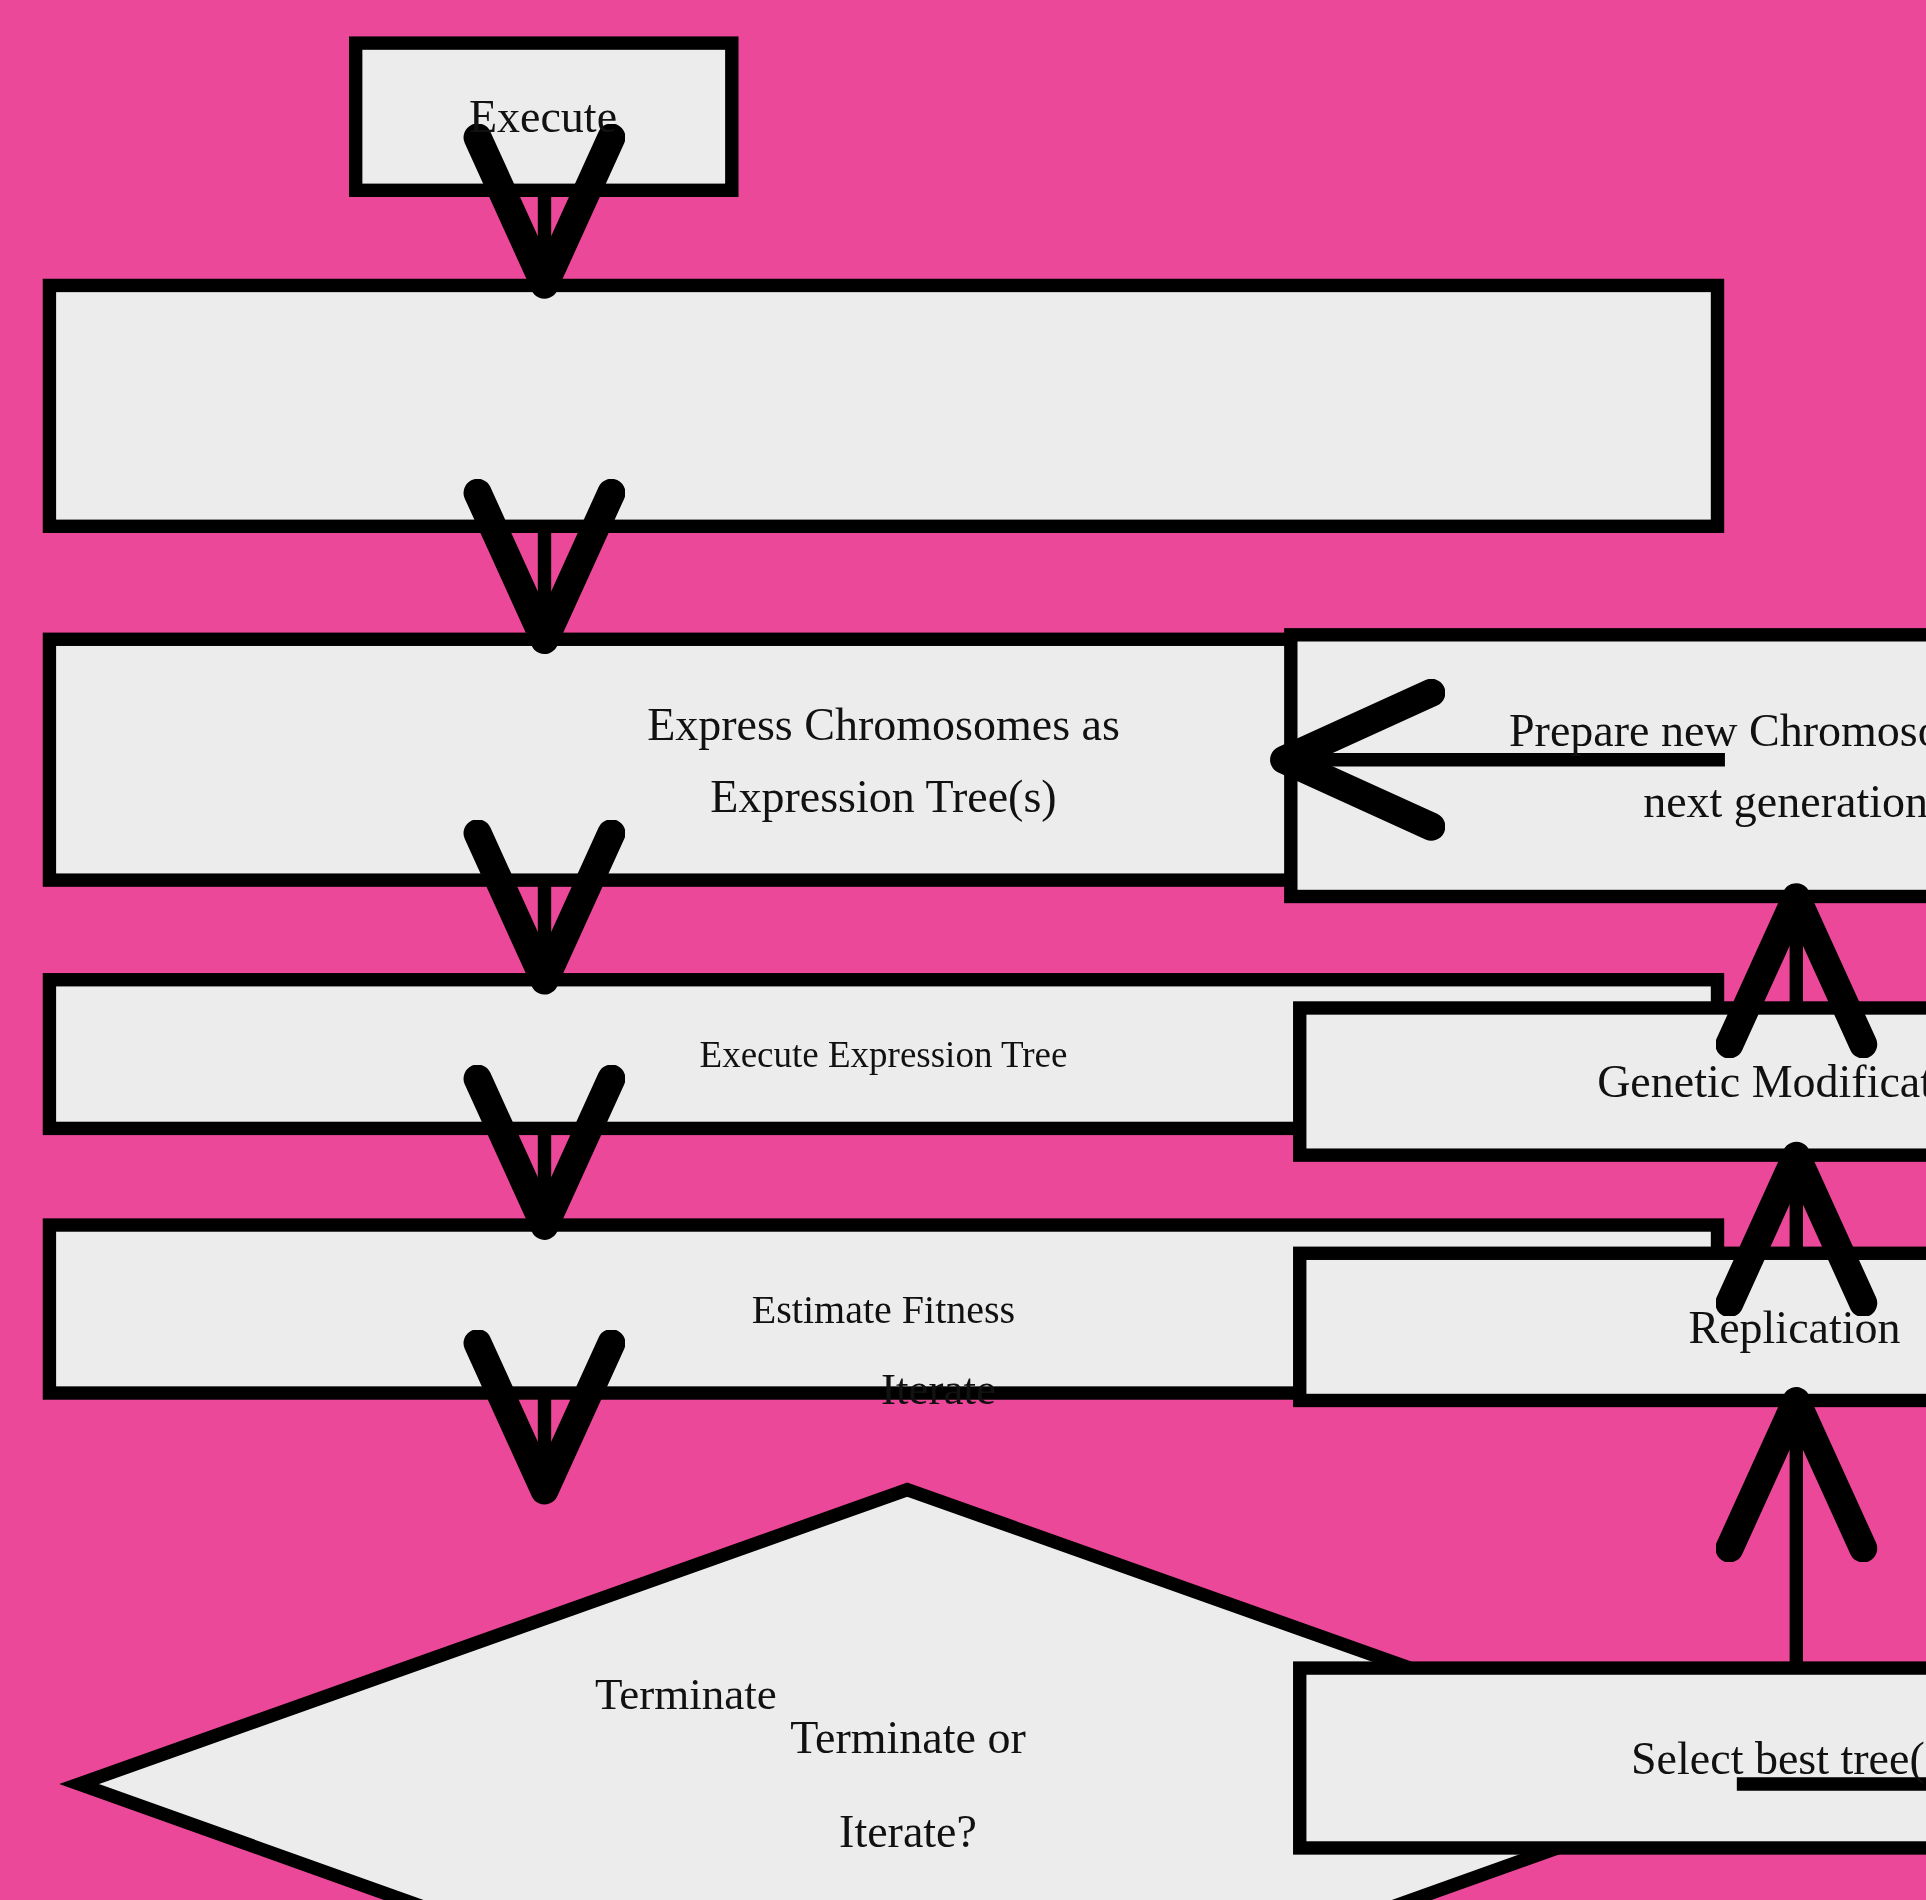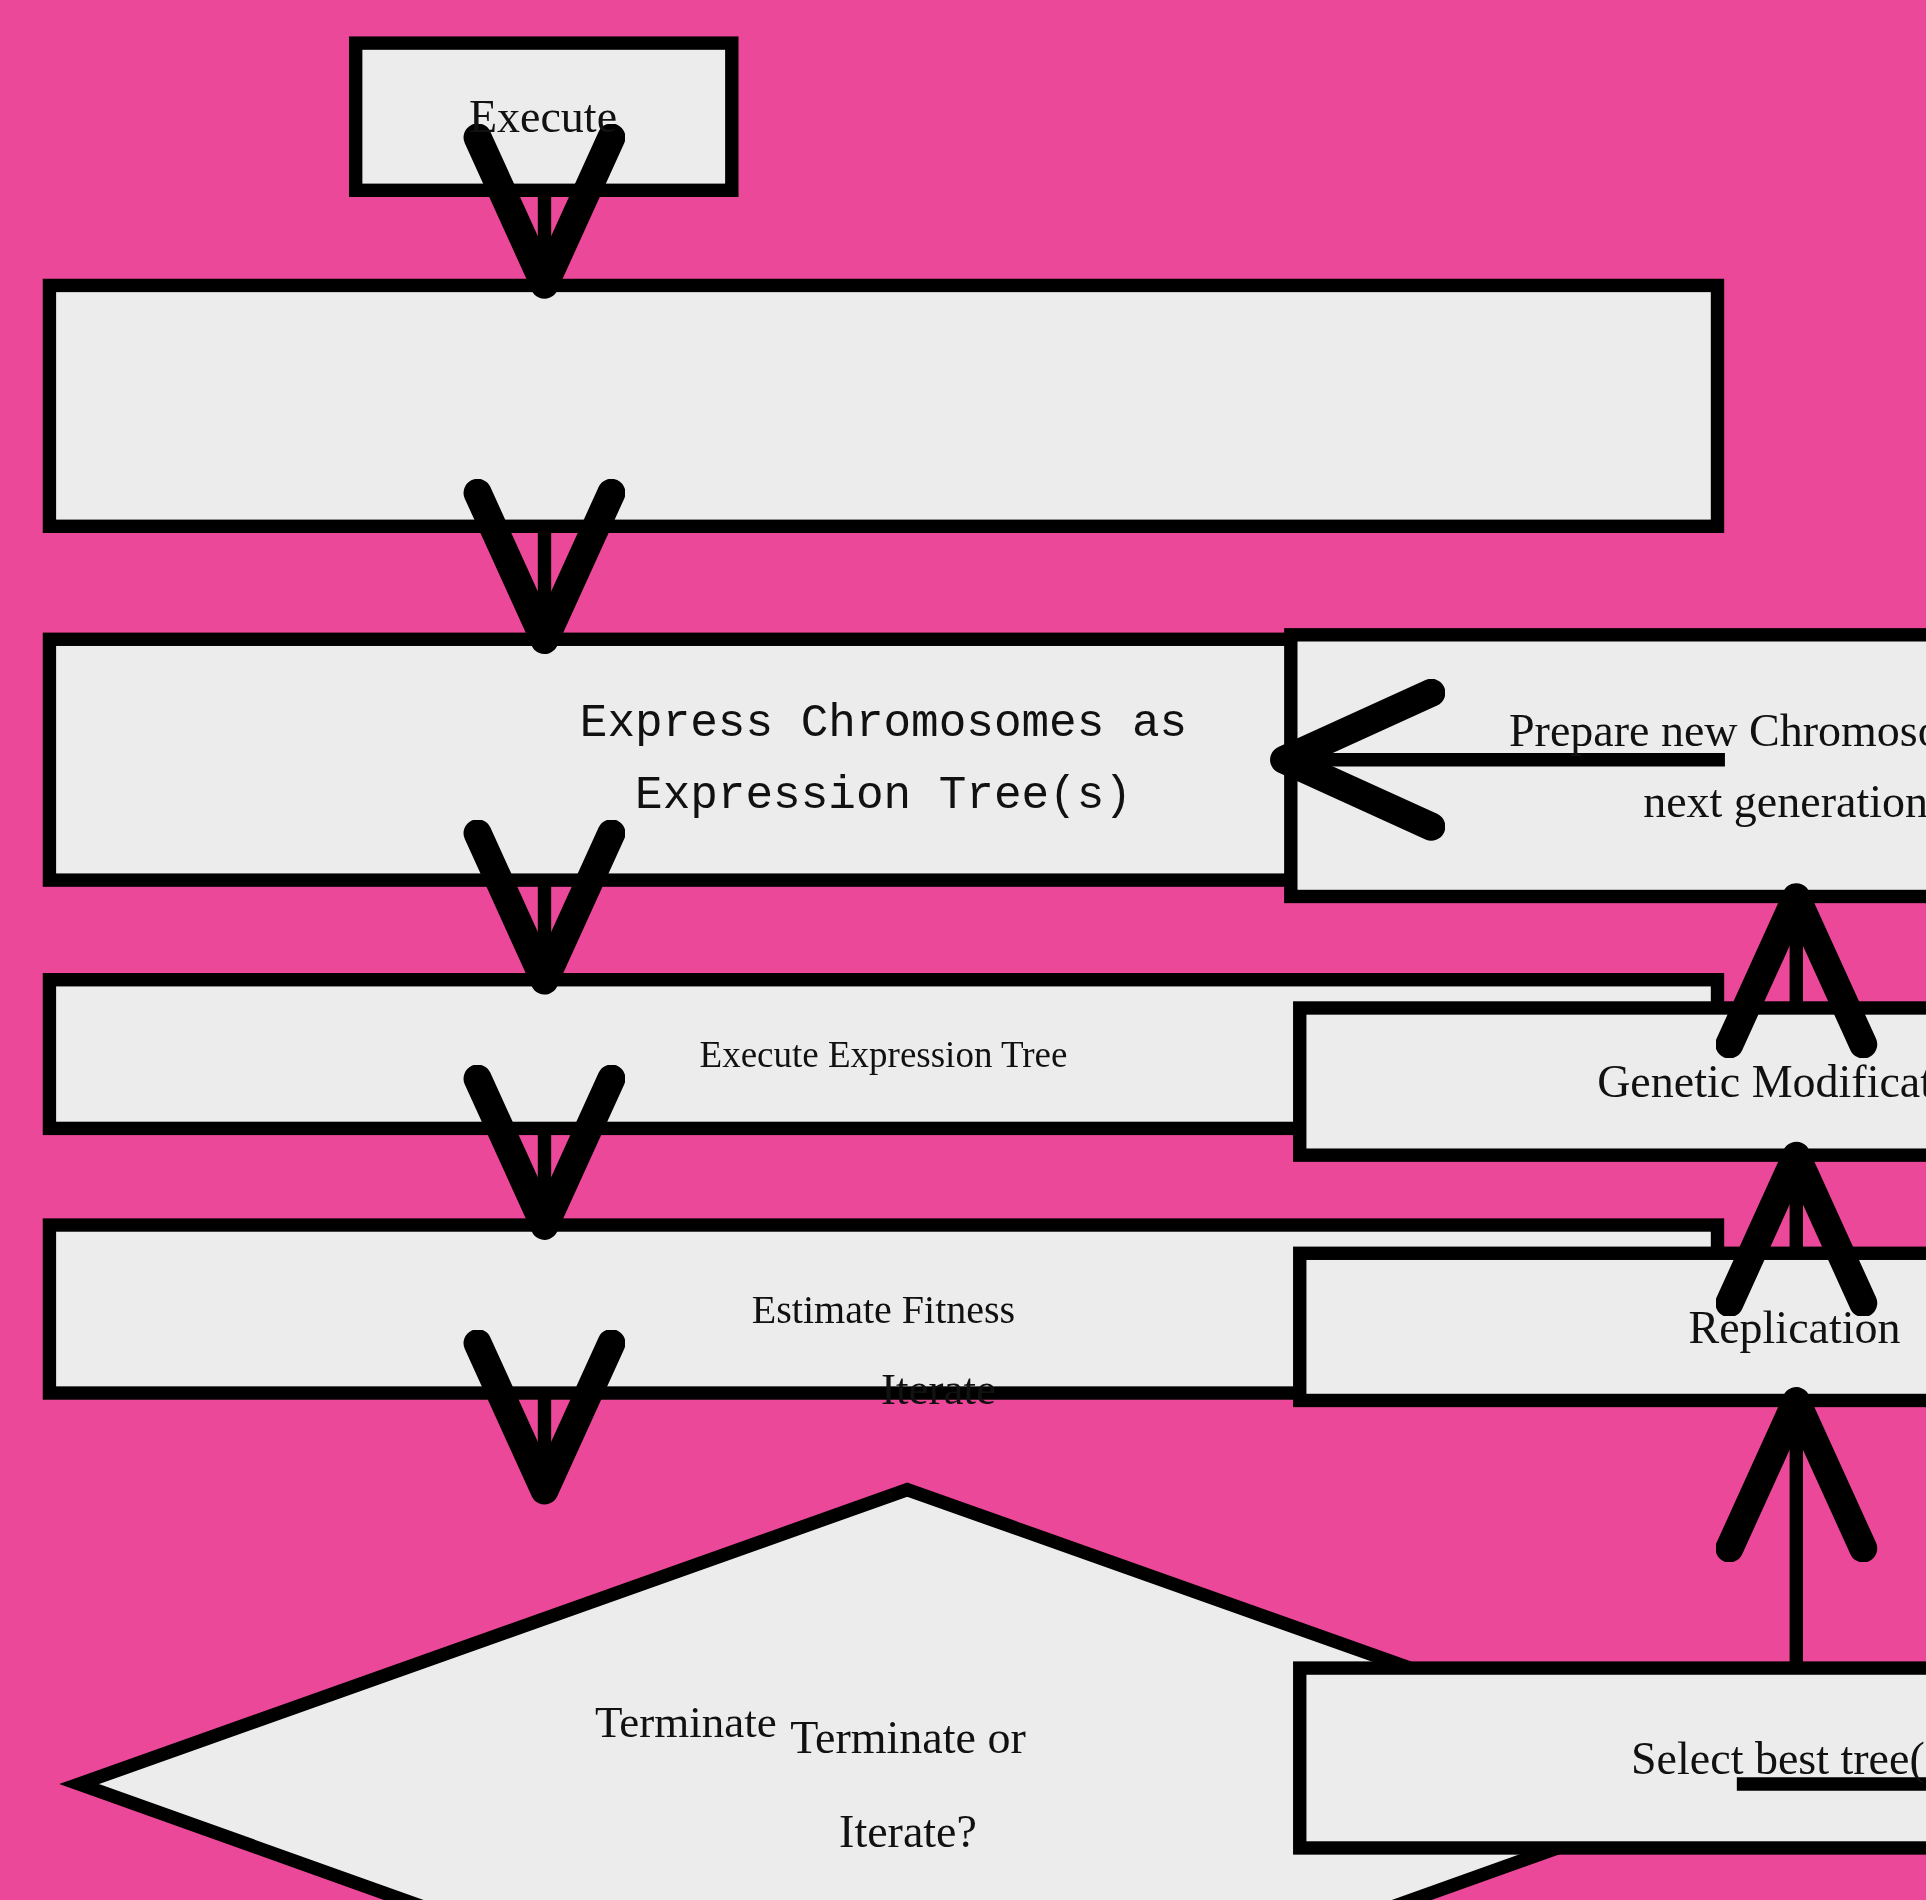--- a/index.html
+++ b/index.html
@@ -122,37 +122,37 @@
 
       <line x1="1208" y1="678" x2="1208" y2="608" marker-end="url(#arrowhead-open)"></line>
 
       <line x1="868" y1="511" x2="1160" y2="511" transform="translate(2028,0) scale(-1,1)" marker-end="url(#arrowhead-open)"></line>
     </g>
   </svg>
 
   <div class="node-label" style="left: 355px; top: 43px; width: 376px; height: 147px; font-size: 46px;">Execute</div>
 
 
-  <div class="node-label" style="left: 49px; top: 640px; width: 1669px; height: 241px; font-size: 46px; font-family: Liberation Mono, monospace;">Express Chromosomes as
+  <div class="node-label" style="left: 49px; top: 640px; width: 1669px; height: 241px; font-size: 46px;">Express Chromosomes as
 Expression Tree(s)</div>
 
   <div class="node-label" style="left: 49px; top: 980px; width: 1669px; height: 149px; font-size: 37px;">Execute Expression Tree</div>
 
   <div class="node-label" style="left: 49px; top: 1226px; width: 1669px; height: 168px; font-size: 40px;">Estimate Fitness</div>
 
   <div class="node-label" style="left: 79px; top: 1490px; width: 1658px; height: 590px; line-height: 2.05; font-size: 46px;">Terminate or
 Iterate?</div>
 
   <div class="node-label" style="left: 1291px; top: 635px; width: 1007px; height: 262px; font-size: 46px;">Prepare new Chromosomes for
 next generations</div>
 
   <div class="node-label" style="left: 1300px; top: 1008px; width: 989px; height: 147px; font-size: 46px;">Genetic Modification</div>
 
   <div class="node-label" style="left: 1300px; top: 1254px; width: 989px; height: 147px; font-size: 46px;">Replication</div>
 
   <div class="node-label" style="left: 1300px; top: 1669px; width: 989px; height: 180px; font-size: 46px;">Select best tree(s)</div>
 
   <div class="edge-label" style="left: 881px; top: 1365px;">Iterate</div>
 
-  <div class="edge-label" style="left: 595px; top: 1670px; margin-top: 28px;">Terminate</div>
+  <div class="edge-label" style="left: 595px; top: 1670px;">Terminate</div>
 
 </div>
 
 
 </body></html>

